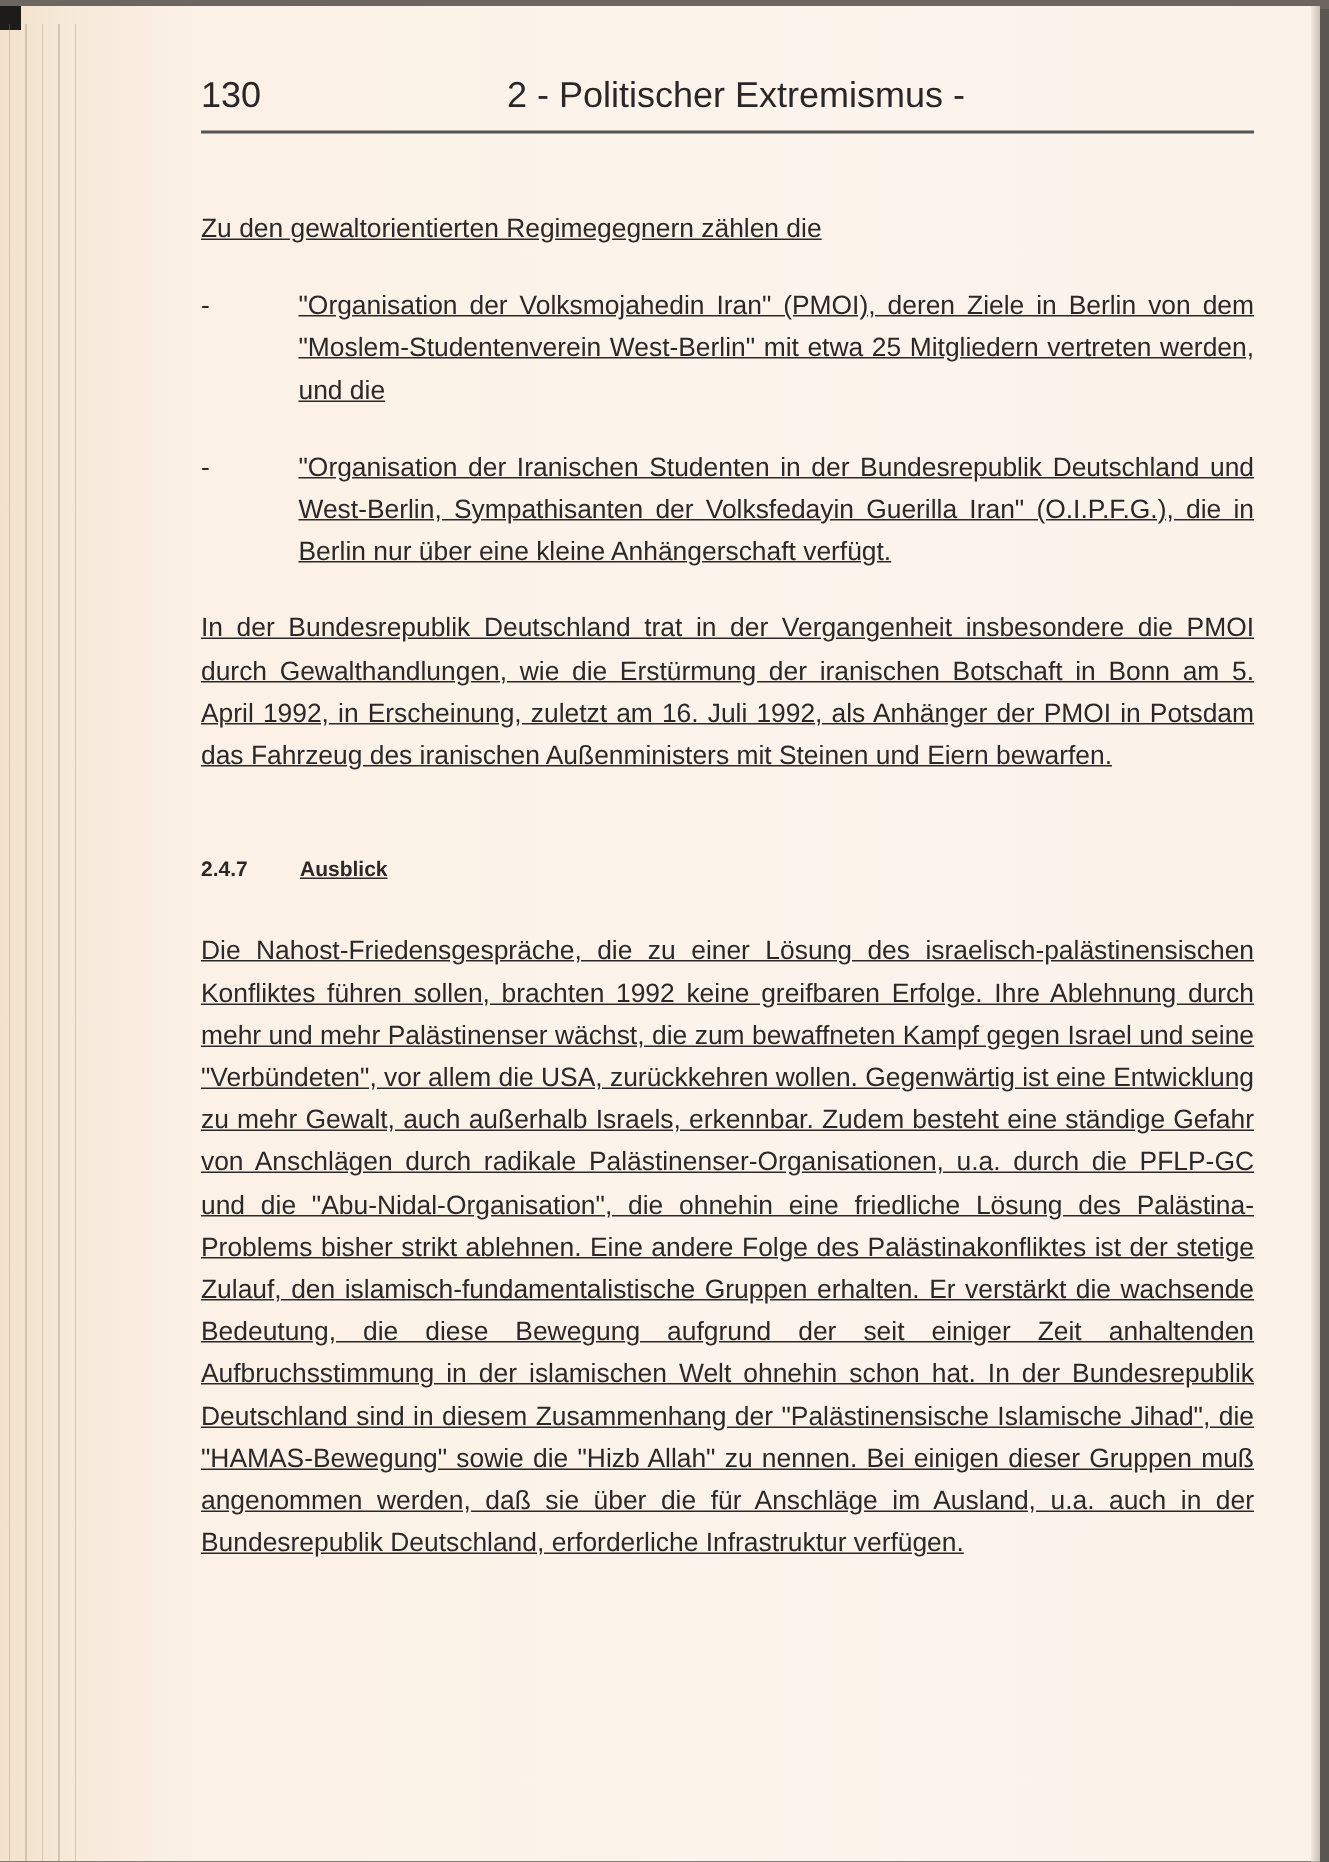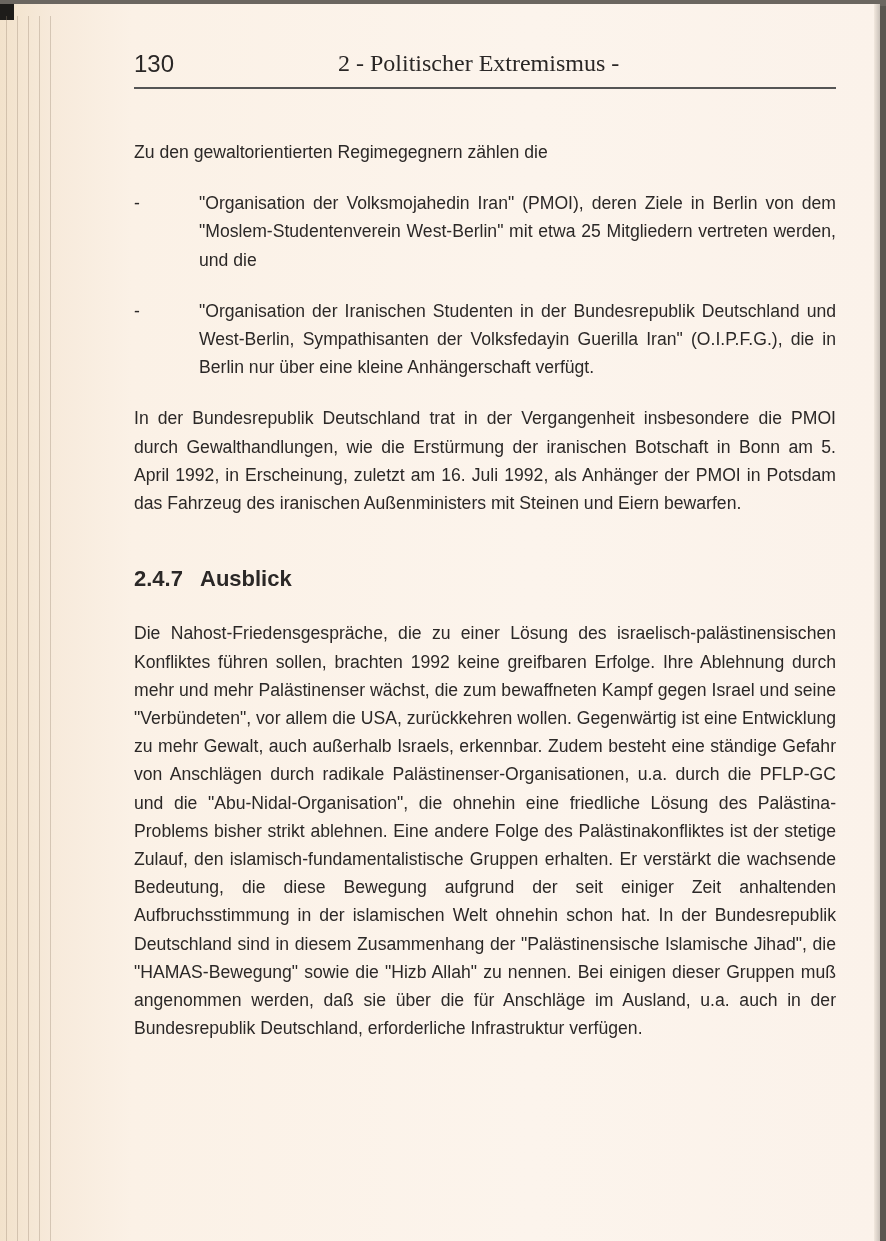--- a/index.html
+++ b/index.html
@@ -16,33 +16,33 @@
   .corner { position:absolute; left:0; top:0; width:14px; height:16px; background:#1e1c1a; }
   .edge-lines { position:absolute; left:0; top:12px; width:60px; height:1229px;
     background: repeating-linear-gradient(90deg, transparent 0 6px, rgba(150,130,110,0.35) 6px 7px, transparent 7px 11px);
   }
   .right-shadow { position:absolute; right:0; top:0; width:6px; height:1241px; background:linear-gradient(90deg,#f2e8de,#c8c0b8); }
   .header {
     position:absolute; left:134px; top:46px; width:702px; height:40px;
     font-size:24px; color:#2a2726;
   }
   .page-number { position:absolute; left:0; top:0; }
-  .running-title { position:absolute; left:204px; top:0;font-family:Liberation Serif, serif; }
+  .running-title { position:absolute; left:204px; top:0; }
   .header-rule { position:absolute; left:134px; top:87px; width:702px; height:2px; background:#555; }
   .content {
     position:absolute; left:134px; top:138px; width:702px;
-    font-size:17.6px; line-height:28.2px; color:#2b2827;
+    font-size:17.6px; line-height:28.2px; color:#2b2827;text-decoration:underline;
   }
   .content p { margin:0; text-align:justify; }
   .intro { margin-bottom:23px !important; }
   .item { position:relative; padding-left:65px; margin-bottom:23px; }
   .item .dash { position:absolute; left:0; top:0; }
   .item p { text-align:justify; }
   .para { margin-bottom:48px !important; }
-  .heading { font-weight:bold; font-size:22px; margin-bottom:26px; }
+  .heading { font-weight:bold; font-size:14px; margin-bottom:26px; }
   .heading .num { display:inline-block; width:66px; }
 </style>
 </head>
 <body>
 
 <div class="topbar"></div>
 <div class="page">
   <div class="corner"></div>
   <div class="edge-lines"></div>
   <div class="right-shadow"></div>

